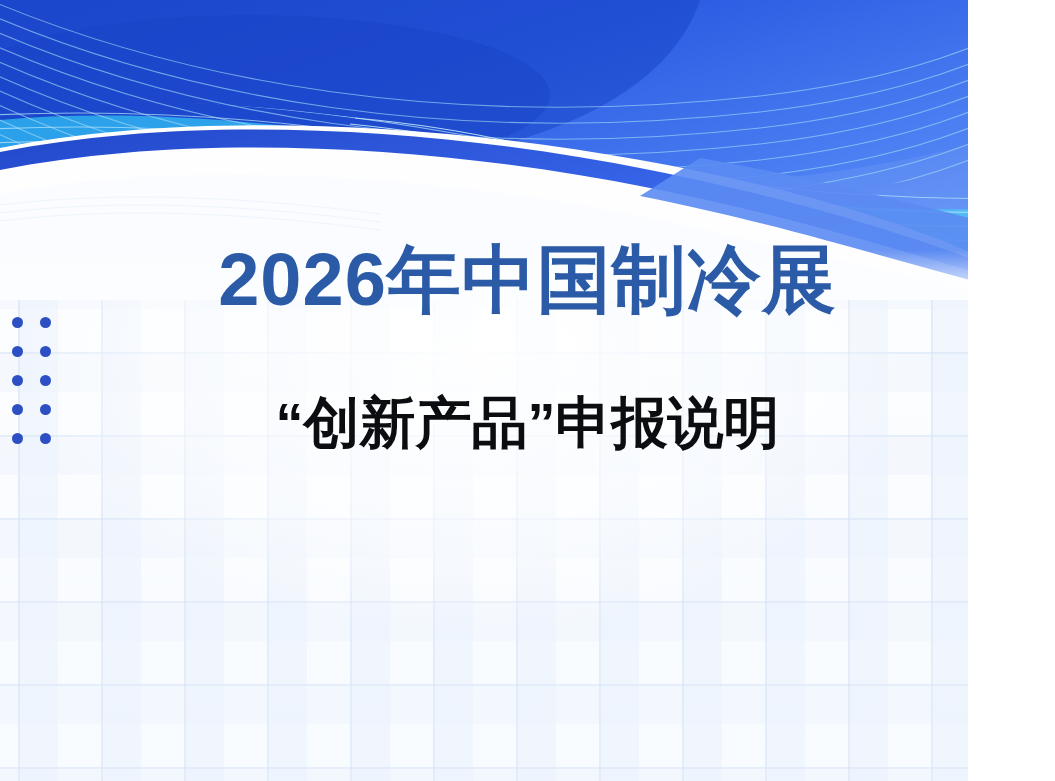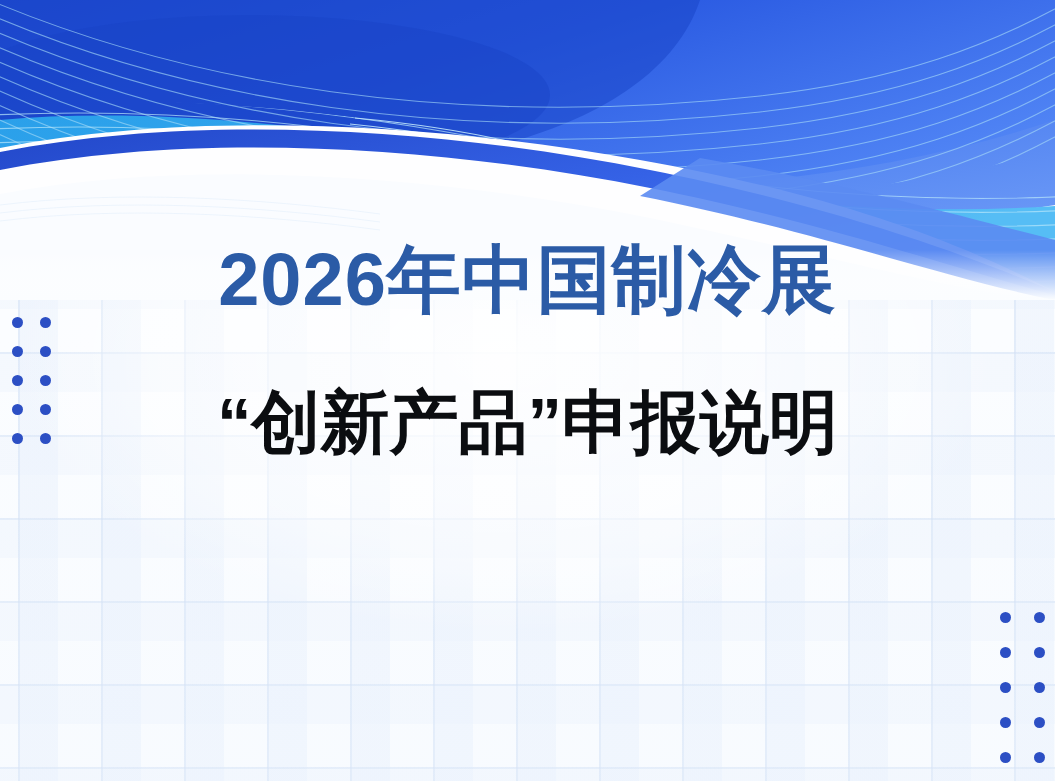--- a/index.html
+++ b/index.html
@@ -7,21 +7,21 @@
     margin: 0;
     padding: 0;
     background: #ffffff;
   }
   body {
     font-family: "Liberation Sans", "DejaVu Sans", sans-serif;
   }
 
   #poster {
     position: relative;
-    width: 1055px;
+    width: 968px;
     height: 781px;
     overflow: hidden;
     background: #86efac;
   }
 
   
   .bg-grid {
     position: absolute;
     inset: 0;
     background-color: #fbfdff;
@@ -91,21 +91,21 @@
     font-size: 74px;
     line-height: 96px;
     letter-spacing: 1px;
     color: #2b5ba6;
     white-space: nowrap;
   }
   .title-line2 {
     margin-top: 45px;
     font-family: "Liberation Sans", "DejaVu Sans", sans-serif;
     font-weight: bold;
-    font-size: 69px;
+    font-size: 56px;
     line-height: 100px;
     letter-spacing: 0px;
     color: #0b0d10;
     white-space: nowrap;
   }
 </style>
 </head>
 <body>
 
 <div id="poster">

